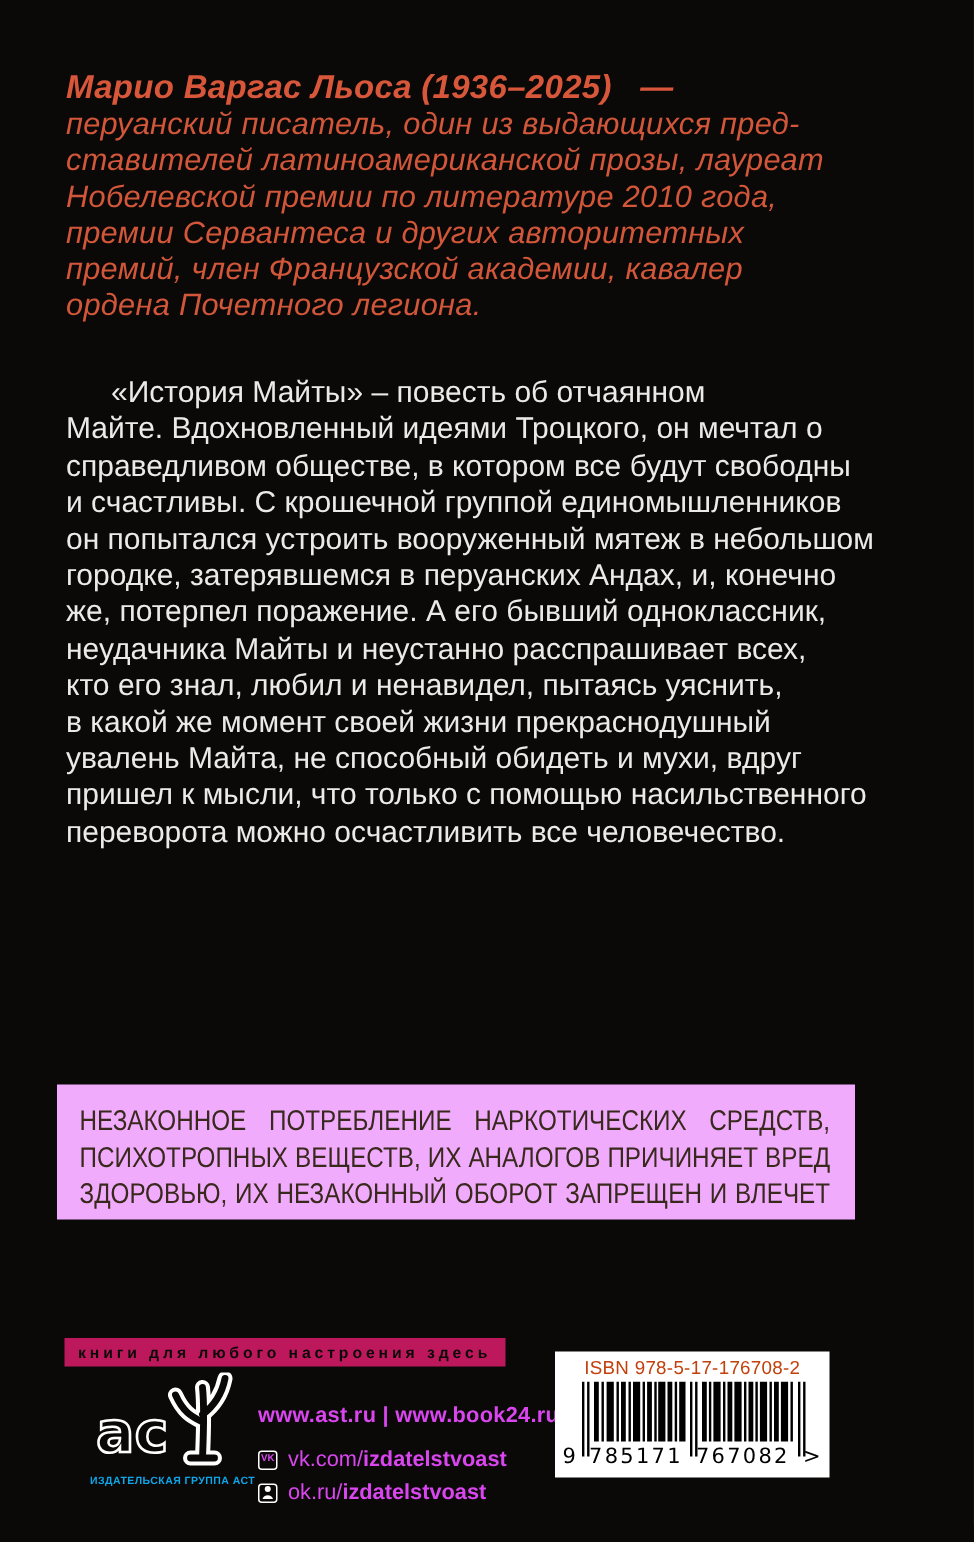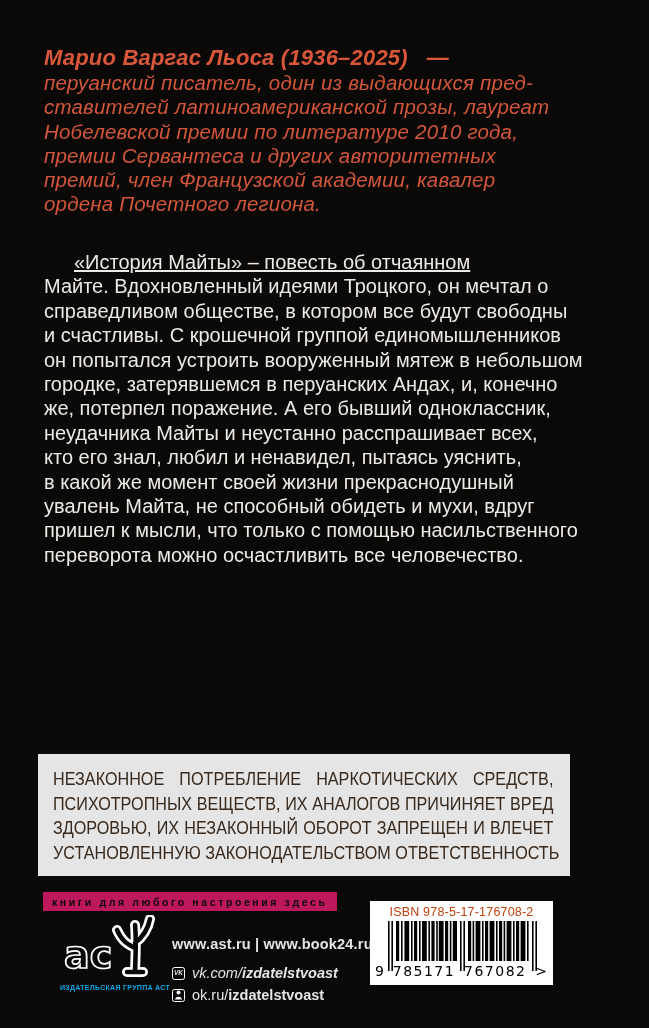--- a/index.html
+++ b/index.html
@@ -21,26 +21,26 @@
     color:#d8573a; white-space:pre;
   }
   .author-block .line { font-size:20.5px; line-height:24.3px; }
 
   
   .annotation {
     position:absolute; left:44px; top:250px;
     color:#eceae7;
   }
   .annotation .line { font-size:20px; line-height:24.4px; }
-  .annotation .line.first { padding-left:30px;text-decoration:underline; }
+  .annotation .line.first { padding-left:30px; }
 
   
   .warning {
-    position:absolute; left:38px; top:754px;
-    width:532px; height:122px; background:#e5e5e5;
+    position:absolute; left:38px; top:723px;
+    width:532px; height:90px; background:#f0abfc;
     box-sizing:border-box; padding:13px 0 0 15px;
     overflow:hidden;
   }
   .warn-inner {
     width:588px; transform:scaleX(0.851); transform-origin:0 0;
   }
   .warn-inner .wline {
     font-size:19px; line-height:24.5px; color:#38291c;
     text-align:justify; text-align-last:justify;
     white-space:nowrap;
@@ -55,27 +55,27 @@
   }
   .logo {
     position:absolute; left:55px; top:915px; width:120px;
     color:#0ea5e9; text-align:center;
   }
   .logo svg { display:block; margin:0 auto; }
   .logo-caption {
     font-size:7px; font-weight:bold; letter-spacing:0.3px;
     margin-top:3px; white-space:nowrap;
   }
-  .links { position:absolute; left:172px; top:936px; color:#e5e5e5; }
+  .links { position:absolute; left:172px; top:936px; color:#d946ef; }
   .sites { font-weight:bold; font-size:14.5px; letter-spacing:0.2px; white-space:nowrap; }
   .social-row {
     display:flex; align-items:center; margin-top:6px;
     font-size:14.5px; white-space:nowrap;
   }
-  .social-row.vk { margin-top:13px;font-style:italic; }
+  .social-row.vk { margin-top:13px; }
   .social-icon {
     width:13px; height:13px; box-sizing:border-box;
     border:1.3px solid #ffffff; border-radius:2.5px;
     display:flex; align-items:center; justify-content:center;
     margin-right:7px; flex:0 0 auto;
   }
   .social-icon .glyph { font-size:6.5px; font-weight:bold; line-height:1; }
   .handle-bold { font-weight:bold; }
 
   .isbn-box {

